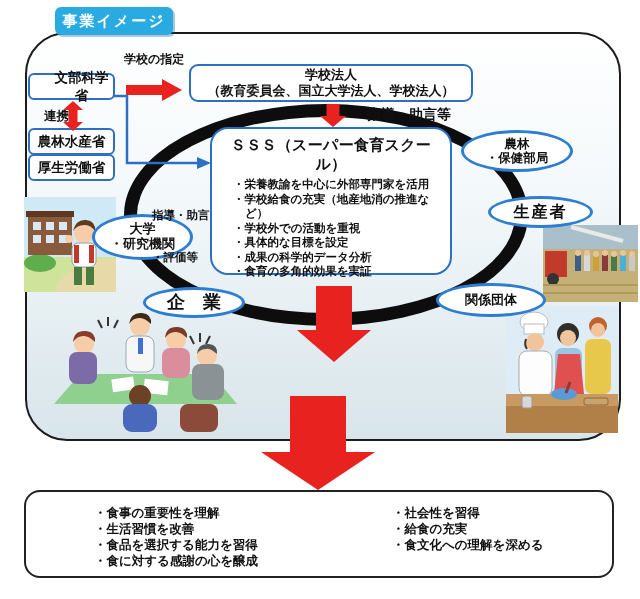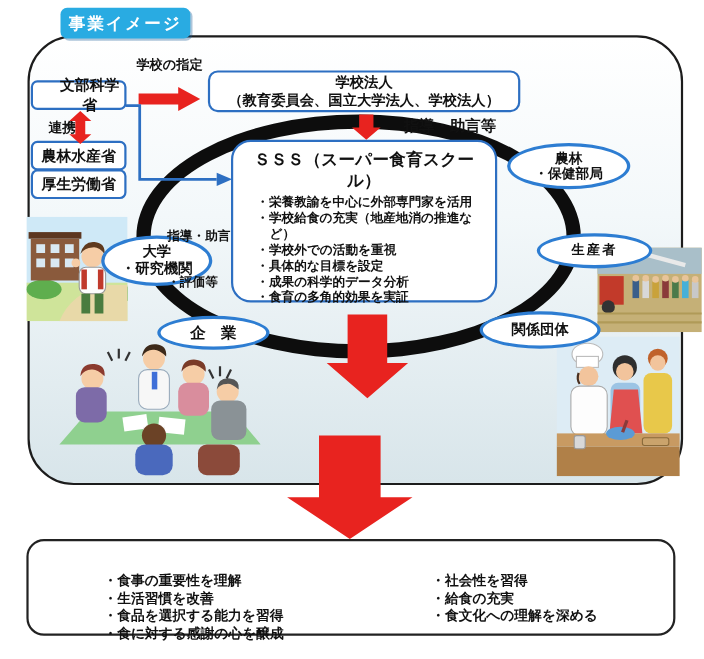--- a/index.html
+++ b/index.html
@@ -53,21 +53,21 @@
     display:flex;flex-direction:column;align-items:center;justify-content:center;
     font-weight:700;z-index:4;box-sizing:border-box;text-align:center;line-height:1.15;
   }
   
   .lbl{font-weight:700;z-index:6;color:#111;white-space:pre;}
   
   .results{
     left:24px;top:490px;width:590px;height:88px;z-index:1;
     background:#fff;border:2px solid #222;border-radius:16px;box-sizing:border-box;
   }
-  .results ul{margin:0;padding:0;list-style:none;position:absolute;top:28px;}
+  .results ul{margin:0;padding:0;list-style:none;position:absolute;top:13px;}
   .results li{font-size:12.5px;font-weight:700;line-height:16px;white-space:pre;}
   .col-left{left:68px;}
   .col-right{left:366px;}
   
   .wm{left:502px;top:551px;z-index:8;color:#8f8f8f;font-size:27px;font-weight:700;
       letter-spacing:-1px;line-height:1;}
   .wm .ruby{position:absolute;right:8px;top:-7px;font-size:7px;color:#e05050;letter-spacing:0;}
   .illus{z-index:3;}
   svg{display:block;}
   .arrows{left:0;top:0;z-index:6;pointer-events:none;}
@@ -197,26 +197,26 @@
       <li>・具体的な目標を設定</li>
       <li>・成果の科学的データ分析</li>
       <li>・食育の多角的効果を実証</li>
     </ul>
   </div>
 
   <div class="abs ell" style="left:92px;top:214px;width:101px;height:46px;font-size:13px;">
     <span>大学</span>
     <span>・研究機関</span>
   </div>
-  <div class="abs ell" style="left:143px;top:287px;width:102px;height:31px;font-size:14px;">企　業</div>
+  <div class="abs ell" style="left:143px;top:287px;width:102px;height:31px;font-size:18px;">企　業</div>
   <div class="abs ell" style="left:461px;top:130px;width:112px;height:42px;font-size:12.5px;">
     <span>農林</span>
     <span>・保健部局</span>
   </div>
-  <div class="abs ell" style="left:488px;top:212px;width:105px;height:32px;font-size:12px;letter-spacing:2px;">生産者</div>
+  <div class="abs ell" style="left:488px;top:196px;width:105px;height:32px;font-size:16px;letter-spacing:2px;">生産者</div>
   <div class="abs ell" style="left:436px;top:283px;width:110px;height:34px;font-size:13px;">関係団体</div>
 
 
   <div class="abs lbl" style="left:124px;top:51px;font-size:12px;">学校の指定</div>
   <div class="abs lbl" style="left:44px;top:108px;font-size:12.5px;">連携</div>
   <div class="abs lbl" style="left:367px;top:106px;font-size:14px;">指導・助言等</div>
   <div class="abs lbl" style="left:152px;top:180px;font-size:11.5px;line-height:14px;">
     <div>指導・助言</div>
     <div>・評価等</div>
   </div>

